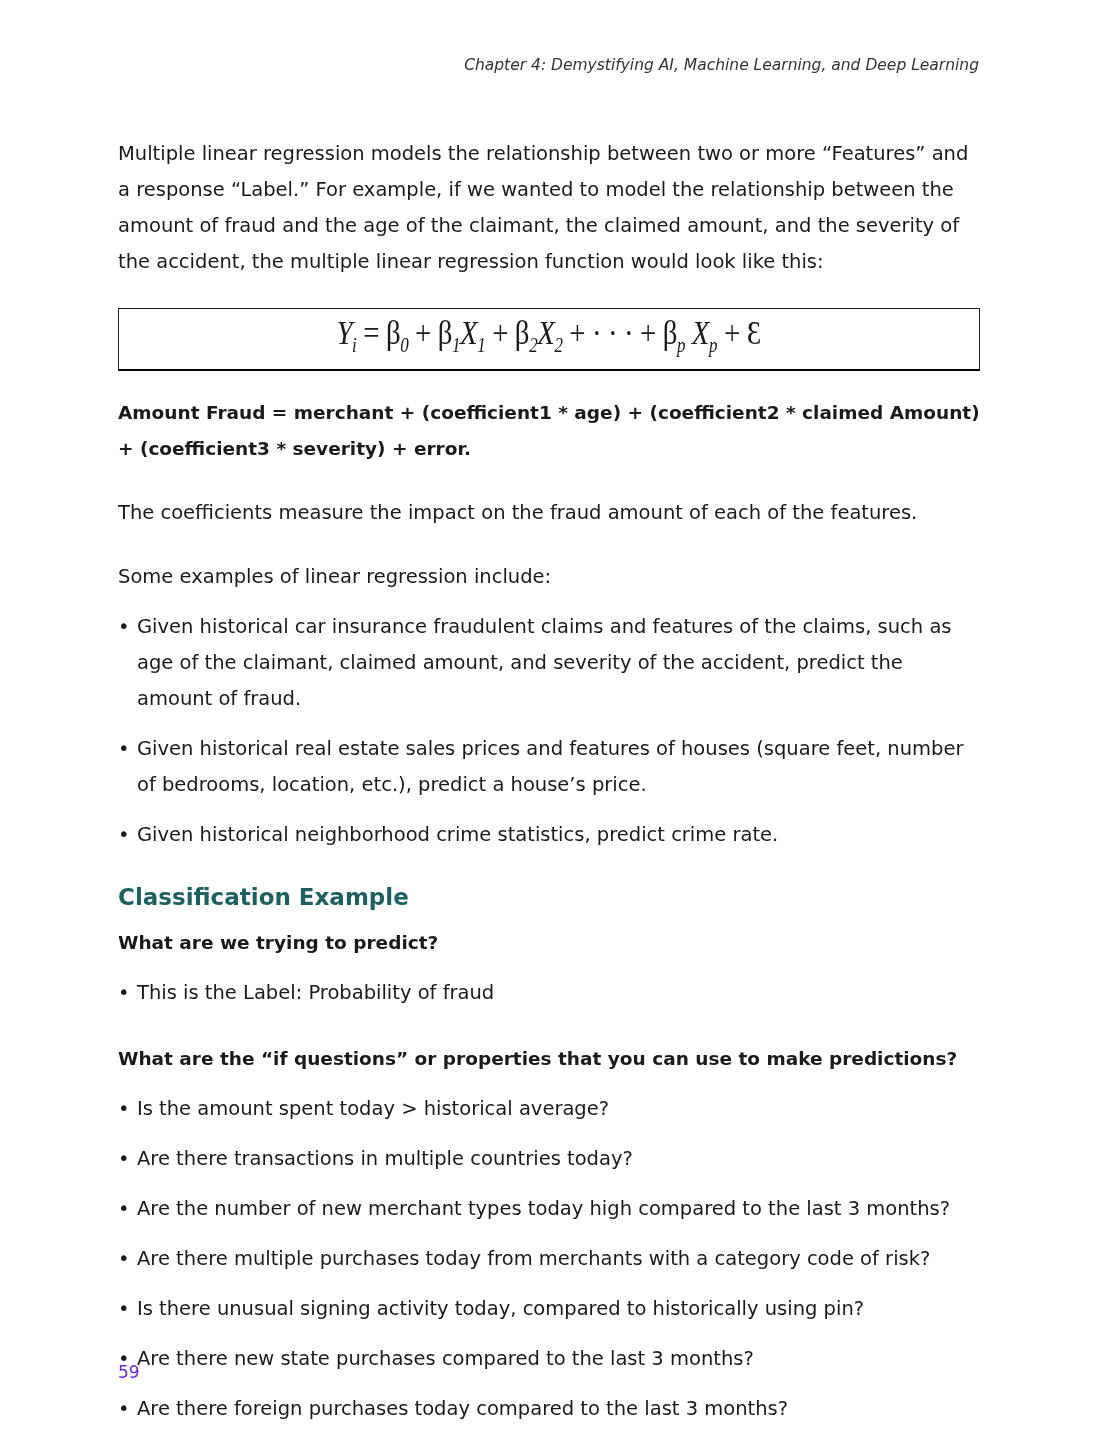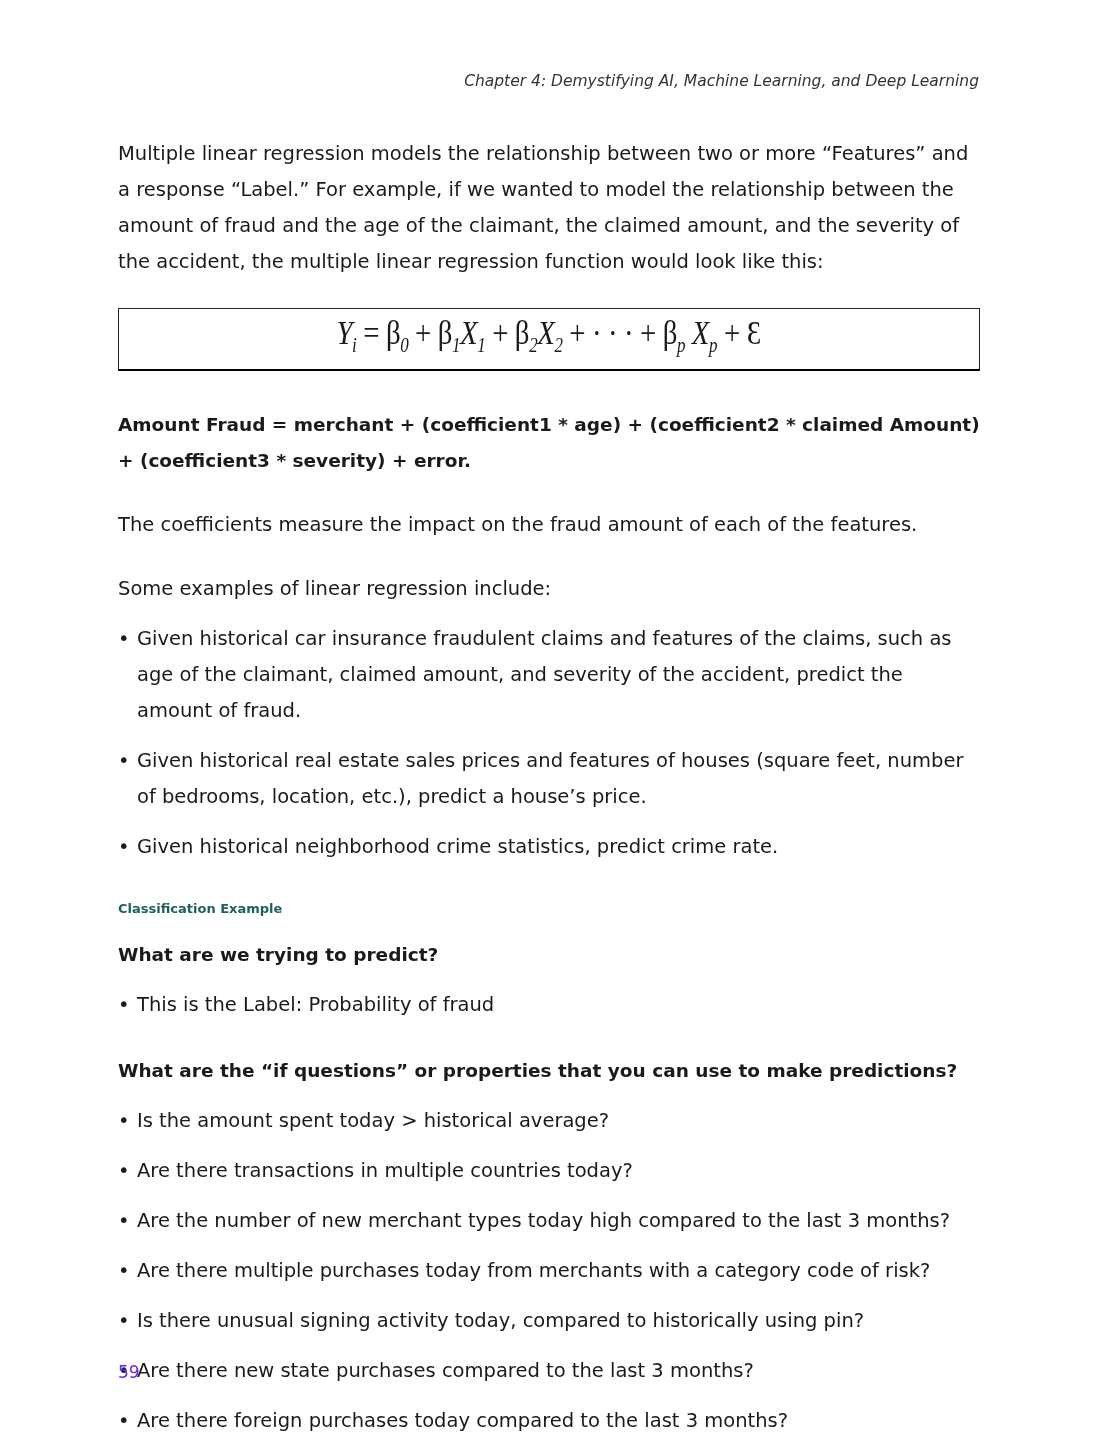--- a/index.html
+++ b/index.html
@@ -1,33 +1,33 @@
 <!DOCTYPE html>
 <html><head>
 <meta charset="utf-8">
 <style>
   html, body { margin:0; padding:0; background:#ffffff; }
   body { width:1097px; height:1440px; position:relative; overflow:hidden;
          font-family:"DejaVu Sans", sans-serif; color:#1a1a1a; }
-  .header { position:absolute; top:56px; right:118px; font-size:15.5px; font-style:italic; color:#333;margin-top:16px; }
+  .header { position:absolute; top:56px; right:118px; font-size:15.5px; font-style:italic; color:#333; }
   .content { position:absolute; left:118px; top:136px; width:862px; font-size:19.5px; line-height:36px; }
   p { margin:0; }
   .intro { margin-bottom:28px; }
   .eqbox { border:1px solid #222; border-bottom:2px solid #000; height:60px; display:flex; align-items:center; justify-content:center;
-           font-family:"Liberation Serif", serif; font-size:34px; margin-bottom:36px; transform-origin:center; }
+           font-family:"Liberation Serif", serif; font-size:34px; margin-bottom:24px; transform-origin:center; }
   .eqbox span.eq { display:inline-block; transform:scaleX(0.85); letter-spacing:-0.5px; }
   .eqbox sub { font-size:20px; font-style:italic; vertical-align:-8px; }
   .eqbox i { font-style:italic; }
   .bold { font-weight:bold; font-size:18.5px; }
   .formula { margin-bottom:28px; }
   .sp28 { margin-bottom:28px; }
   ul { margin:0; padding:0; list-style:none; }
   li { position:relative; padding-left:19px; margin-bottom:14px; }
   li::before { content:"•"; position:absolute; left:0; }
-  .h2 { color:#1e5f60; font-weight:bold; font-size:13px; margin-top:0px; margin-bottom:10px; }
+  .h2 { color:#1e5f60; font-weight:bold; font-size:23px; margin-top:0px; margin-bottom:10px; }
   .q { margin-bottom:14px; }
   .page-num { position:absolute; left:118px; top:1362px; font-size:17px; color:#6d28d9; }
 </style>
 </head>
 <body>
 
 <div class="header">Chapter 4: Demystifying AI, Machine Learning, and Deep Learning</div>
 
 <div class="content">
   <p class="intro">Multiple linear regression models the relationship between two or more “Features” and a response “Label.” For example, if we wanted to model the relationship between the amount of fraud and the age of the claimant, the claimed amount, and the severity of the accident, the multiple linear regression function would look like this:</p>

